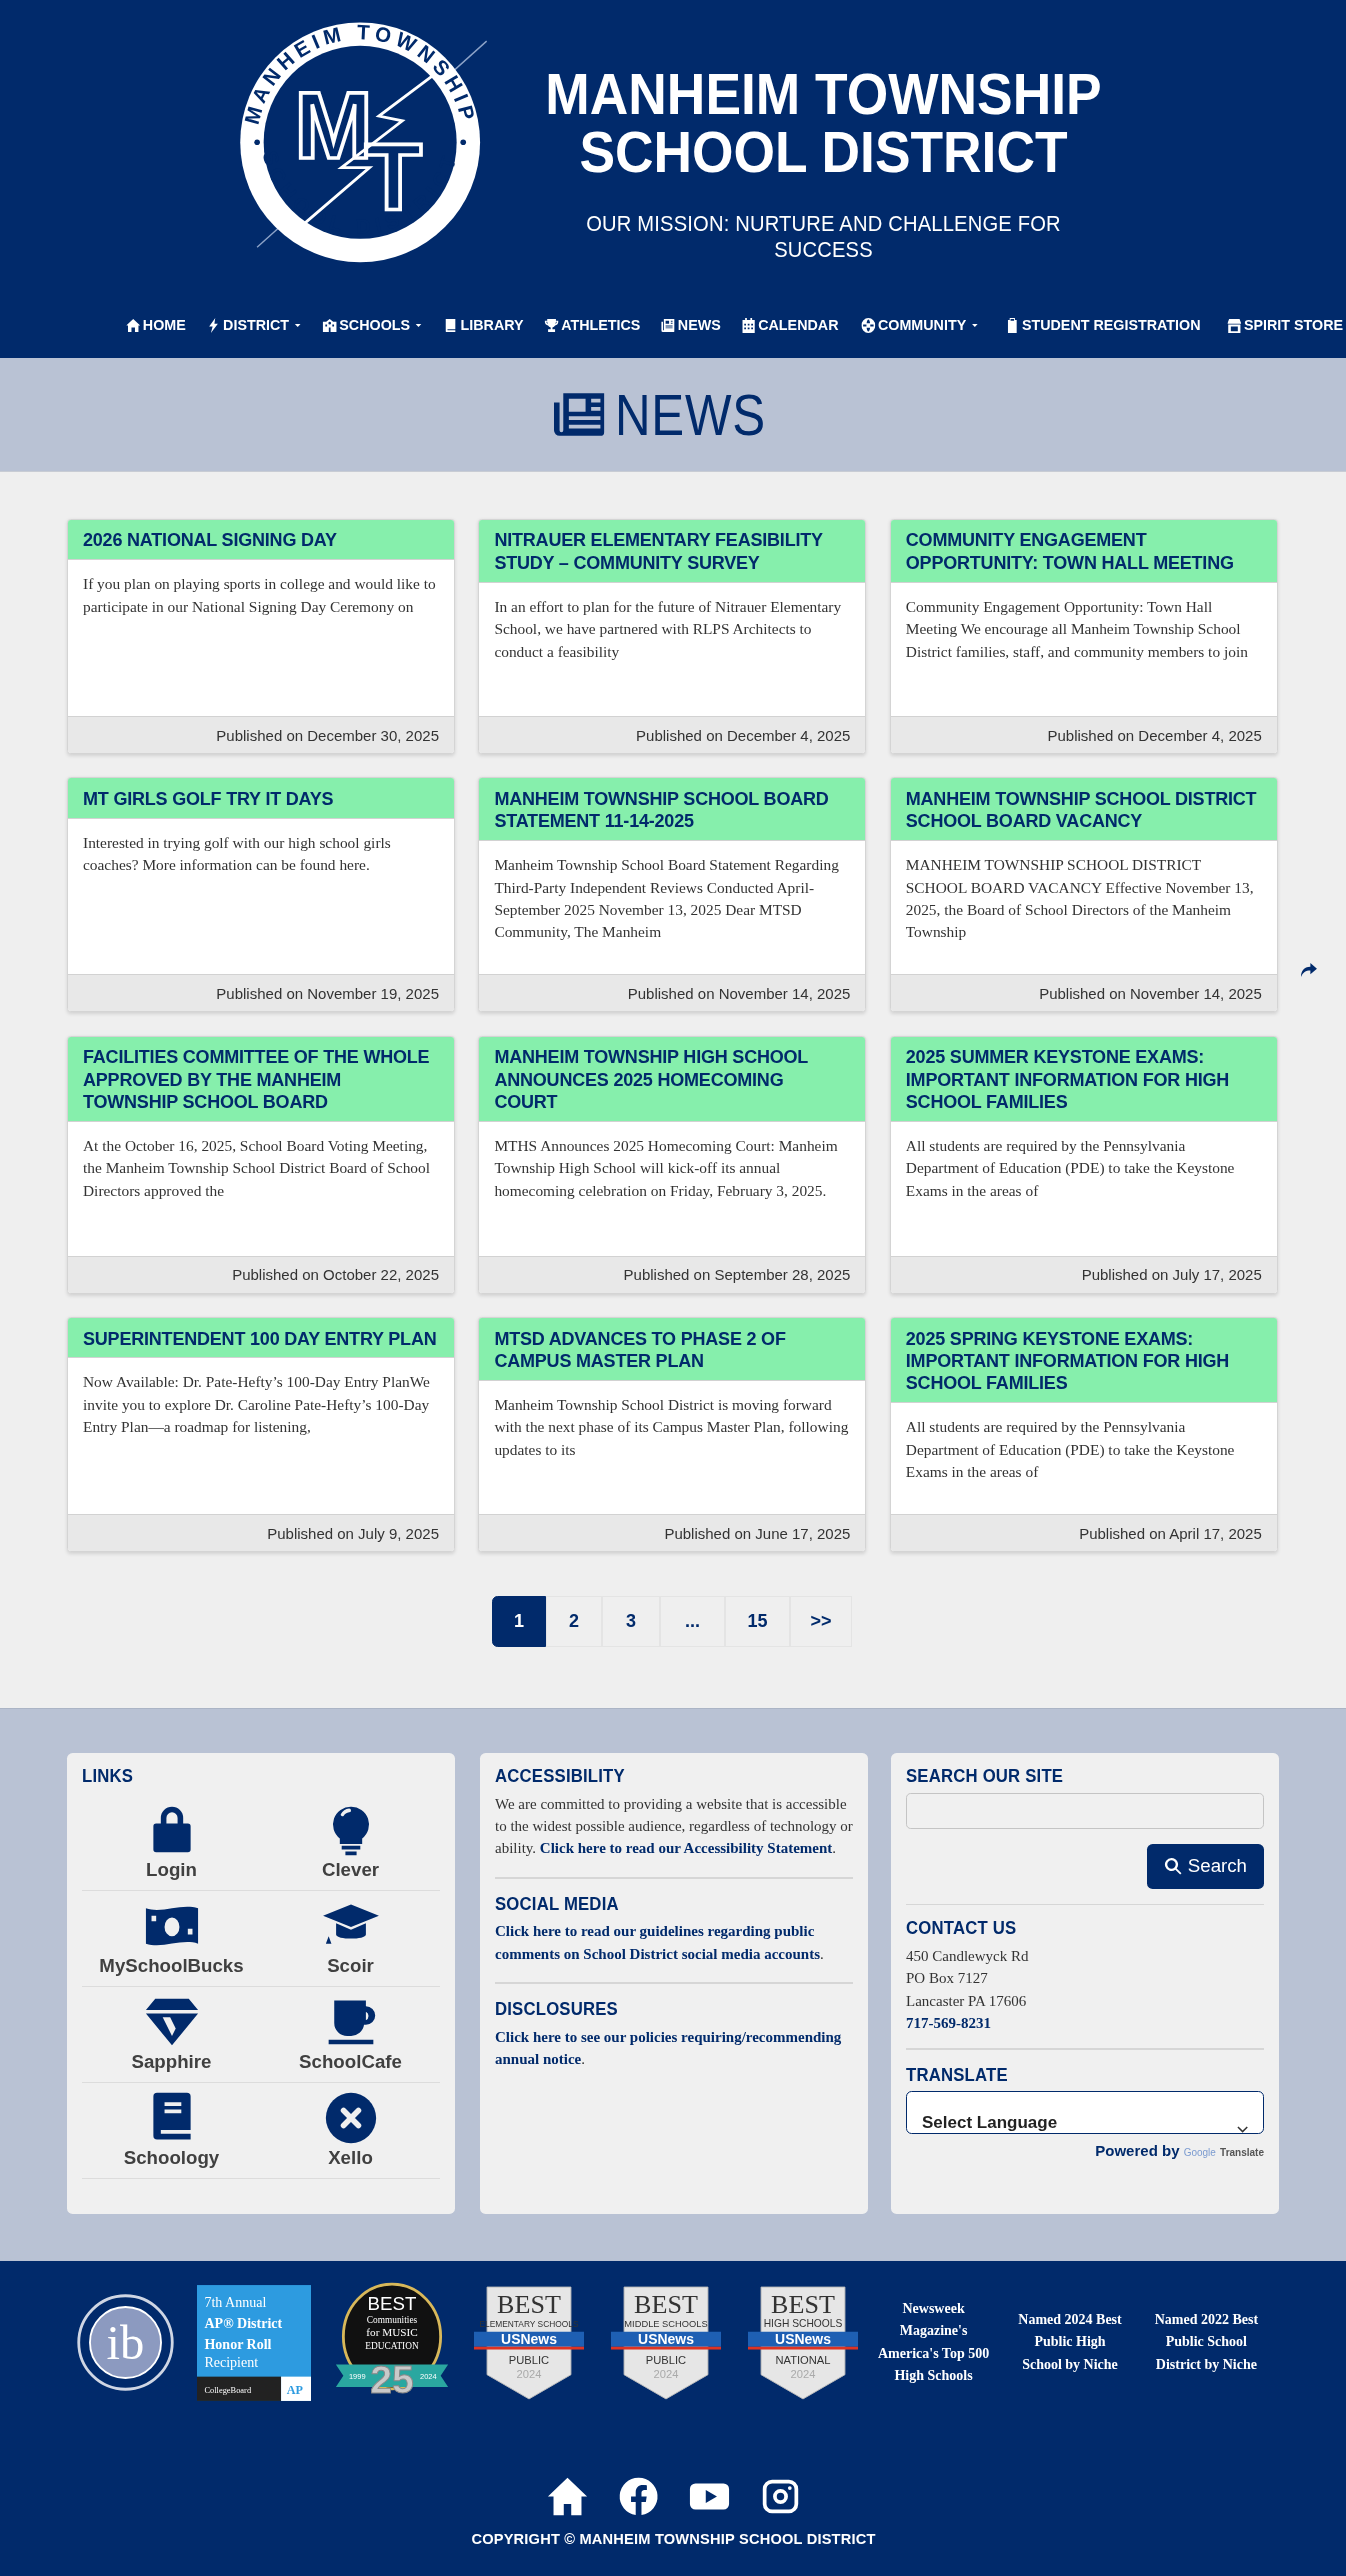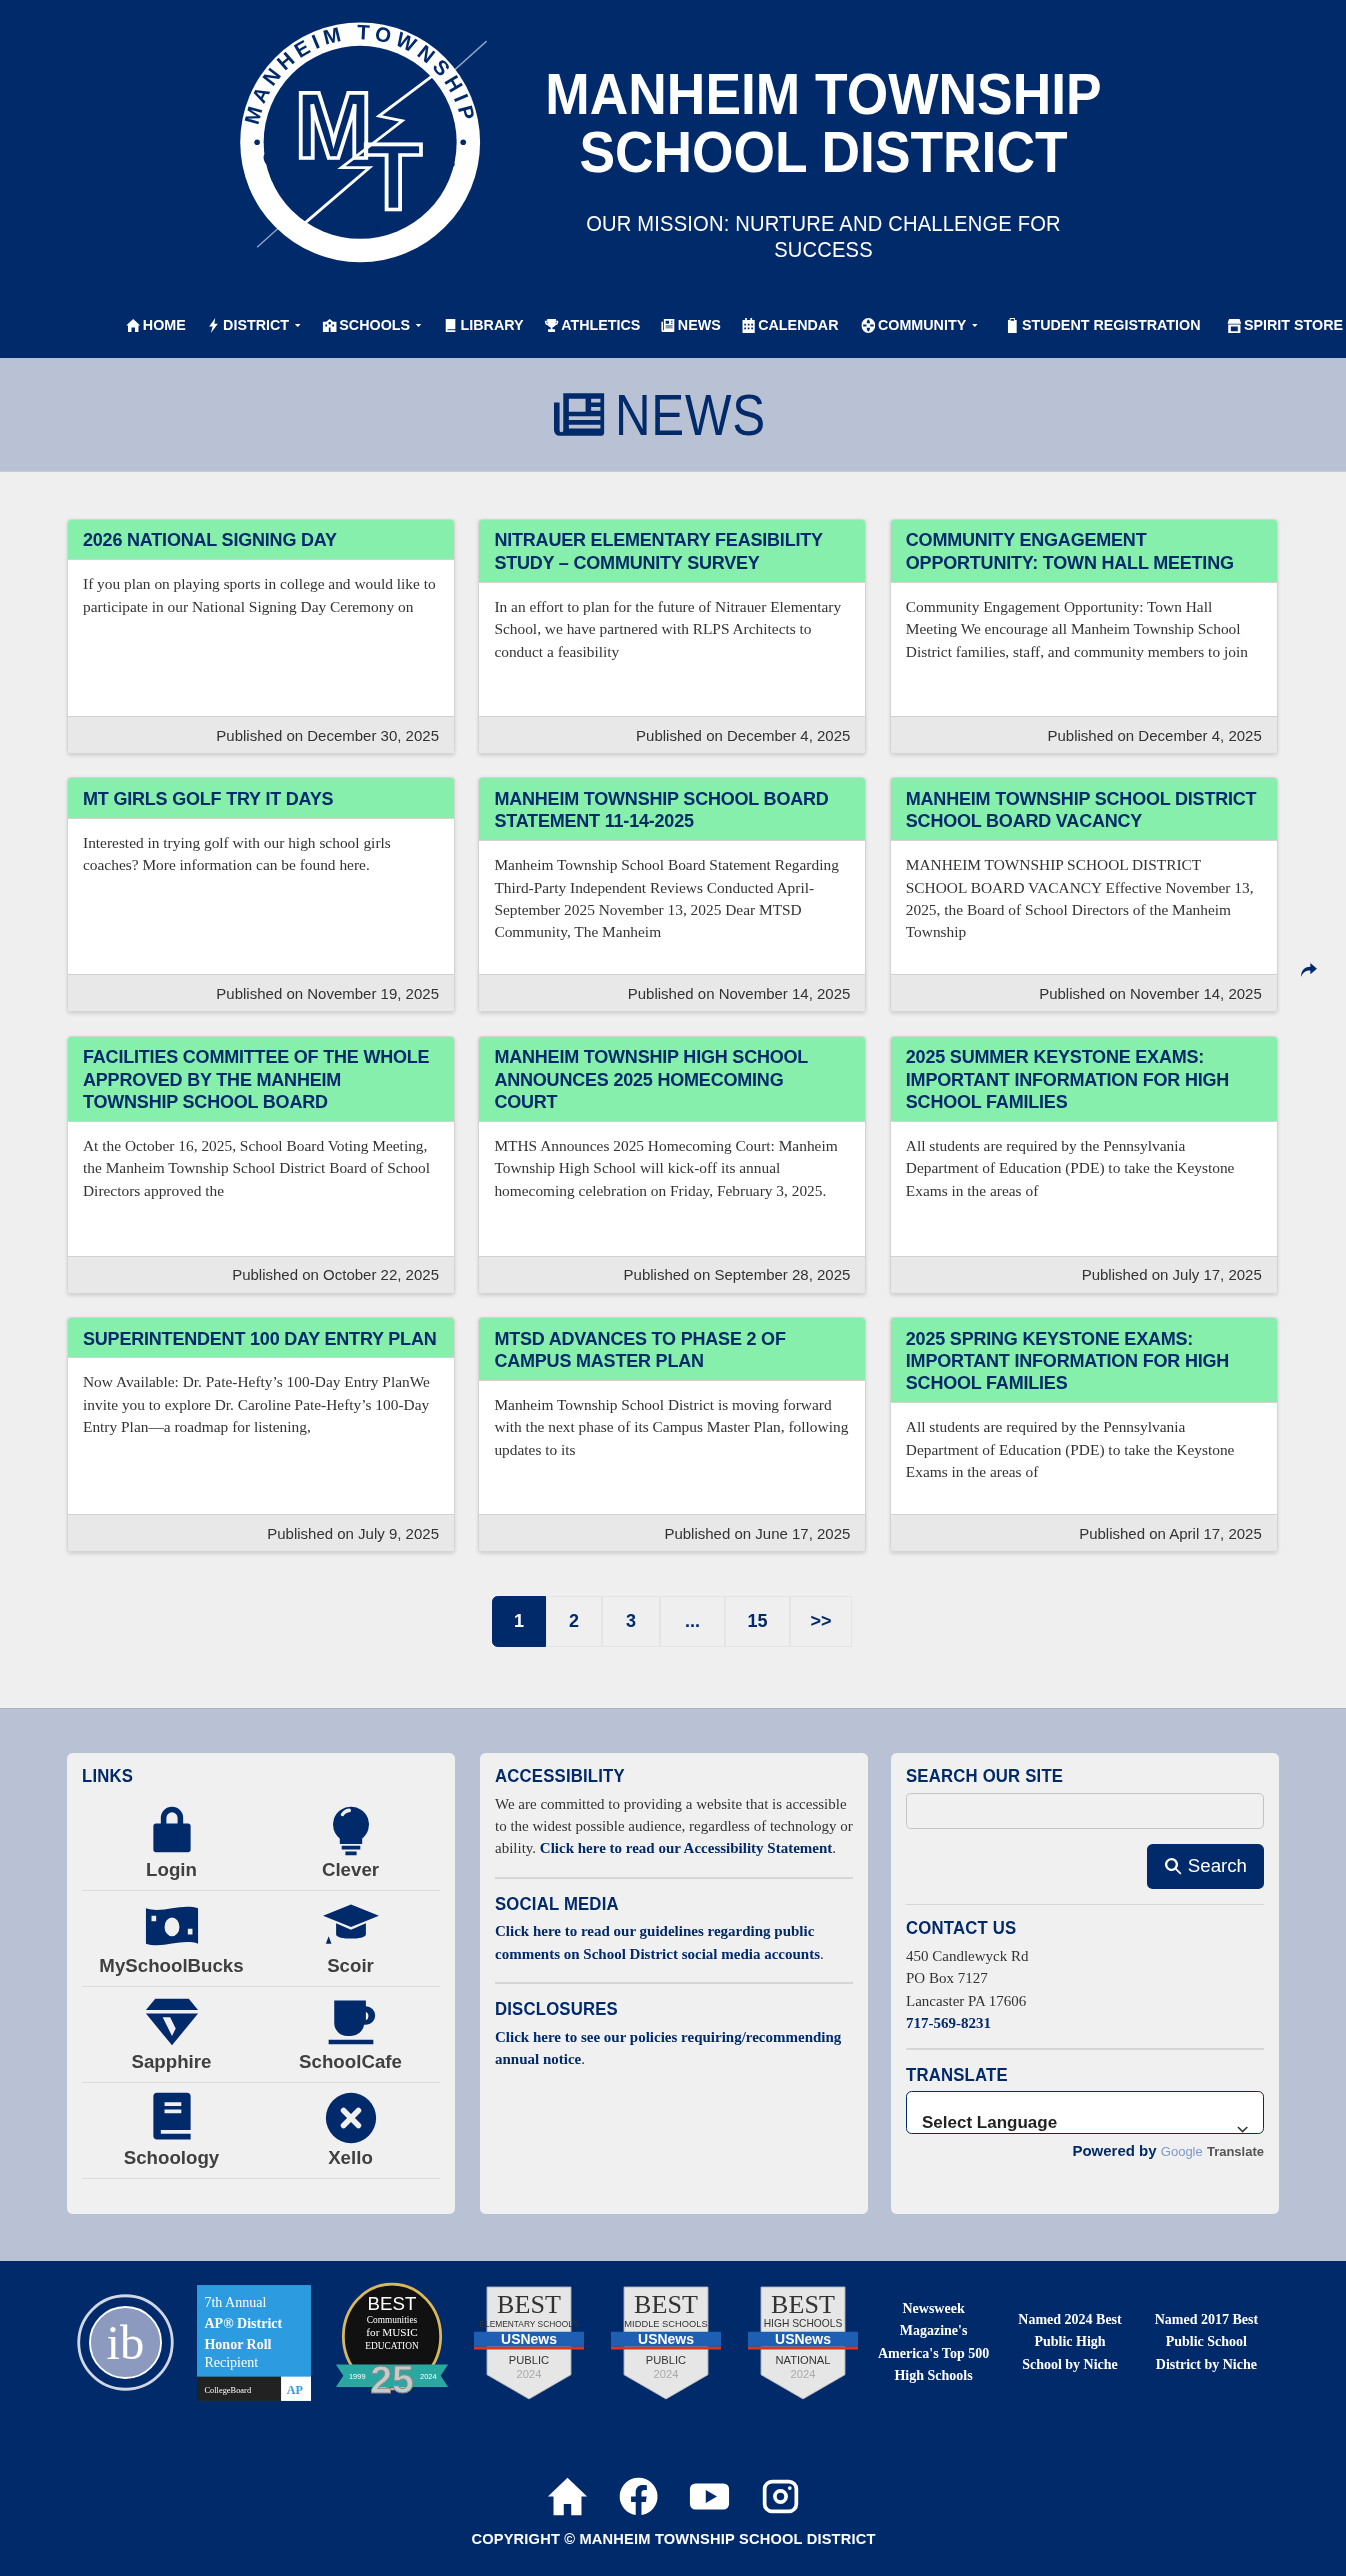--- a/index.html
+++ b/index.html
@@ -49,21 +49,21 @@
   .link-cell svg { width: 56px; height: 54px; fill: #012a6b; }
   .link-cell span { font-size: 18.7px; font-weight: bold; color: #404040; margin-top: 1.9px; }
   .serif { font-family: "Liberation Serif", "DejaVu Serif", serif; font-size: 15px; line-height: 22.4px; color: #333; }
   .serif a, .serif .lnk { color: #012a6b; font-weight: bold; text-decoration: none; cursor: pointer; }
   .divider { height: 1.9px; background: #d6d6d6; margin: 17px 0 15px 0; }
   .search-input { width: 100%; height: 36px; border: 0.9px solid #c4c4c4; border-radius: 4.7px; background: #f0f0f0; }
   .search-btn { margin-left: auto; margin-top: 15px; display: flex; align-items: center; gap: 5.6px; background: #012a6b; color: #fff; font-size: 18.7px; border: none; border-radius: 5.6px; height: 45px; padding: 0 17px; cursor: pointer; }
   .search-btn svg { width: 18.7px; height: 18.7px; fill: #fff; }
   .lang-select { width: 100%; height: 43px; border: 0.9px solid #012a6b; border-radius: 5.6px; background: #fff; display: flex; align-items: flex-end; justify-content: space-between; padding: 0 15px; font-weight: bold; font-size: 17px; color: #222; cursor: pointer; }
   .powered { text-align: right; margin-top: 7.5px; font-size: 15px; font-weight: bold; color: #012a6b; }
-  .powered small { font-size: 13px; font-weight: bold; color: #555; }
+  .powered small { font-size: 10px; font-weight: bold; color: #555; }
   .powered .g { color: #7b9bd0; font-weight: normal; }
 
   
   .footer-bottom { background: #012a6b; height: 315px; position: relative; color: #fff; }
   .badges { position: absolute; top: 20.6px; left: 65px; right: 56px; display: flex; align-items: center; gap: 0; }
   .badge { display: flex; align-items: center; justify-content: center; }
   .award-text { font-family: "Liberation Serif", "DejaVu Serif", serif; font-weight: bold; font-size: 14px; line-height: 22.4px; text-align: center; color: #fff; width: 114px; }
   .social { position: absolute; top: 215px; left: 0; right: 0; display: flex; justify-content: center; gap: 28px; }
   .social a svg { width: 43px; height: 41px; fill: #fff; }
   .copyright { position: absolute; top: 269px; left: 0; right: 0; text-align: center; font-size: 15.4px; font-weight: bold; letter-spacing: 0.2px; transform: scaleX(0.95); }
@@ -458,21 +458,21 @@
         <text x="59" y="45" text-anchor="middle" font-family="Liberation Sans, sans-serif" font-size="11" fill="#333">HIGH SCHOOLS</text>
         <path d="M0 50h118v16H0z" fill="#1e5fb3"></path>
         <rect y="66" width="118" height="3" fill="#d32"></rect>
         <text x="59" y="63" text-anchor="middle" font-family="Liberation Sans, sans-serif" font-weight="bold" font-size="15" fill="#fff">USNews</text>
         <text x="59" y="84" text-anchor="middle" font-family="Liberation Sans, sans-serif" font-size="12" fill="#333">NATIONAL</text>
         <text x="59" y="100" text-anchor="middle" font-family="Liberation Sans, sans-serif" font-size="12" fill="#aaa">2024</text>
       </svg>
     </div>
     <div class="award-text" style="margin-left:5.6px">Newsweek Magazine's America's Top 500 High Schools</div>
     <div class="award-text" style="margin-left:22.4px">Named 2024 Best Public High School by Niche</div>
-    <div class="award-text" style="margin-left:22.4px">Named 2017 Best Public School District by Niche</div>
+    <div class="award-text" style="margin-left:22.4px">Named 2022 Best Public School District by Niche</div>
   </div>
 
   <div class="social">
     <a><svg viewBox="0 0 46 44">
           <path d="M23 2 2 22h6v20h11V30h8v12h11V22h6z"></path>
         </svg></a>
     <a><svg viewBox="0 0 46 44">
           <path d="M23 2a20 20 0 0 0-3 39.8V28h-5v-6h5v-4.5c0-5 3-7.8 7.5-7.8 2.2 0 4.5.4 4.5.4V15h-2.5c-2.5 0-3.3 1.5-3.3 3.1V22h5.6l-.9 6H26.2v13.8A20 20 0 0 0 23 2z"></path>
         </svg></a>
     <a><svg viewBox="0 0 46 44">

